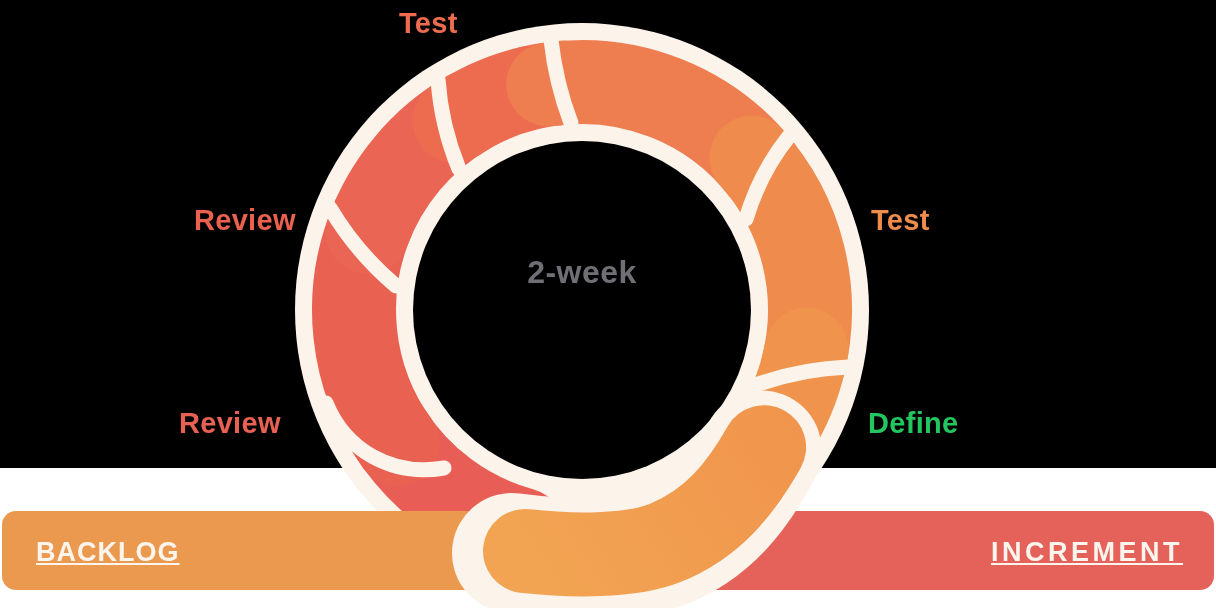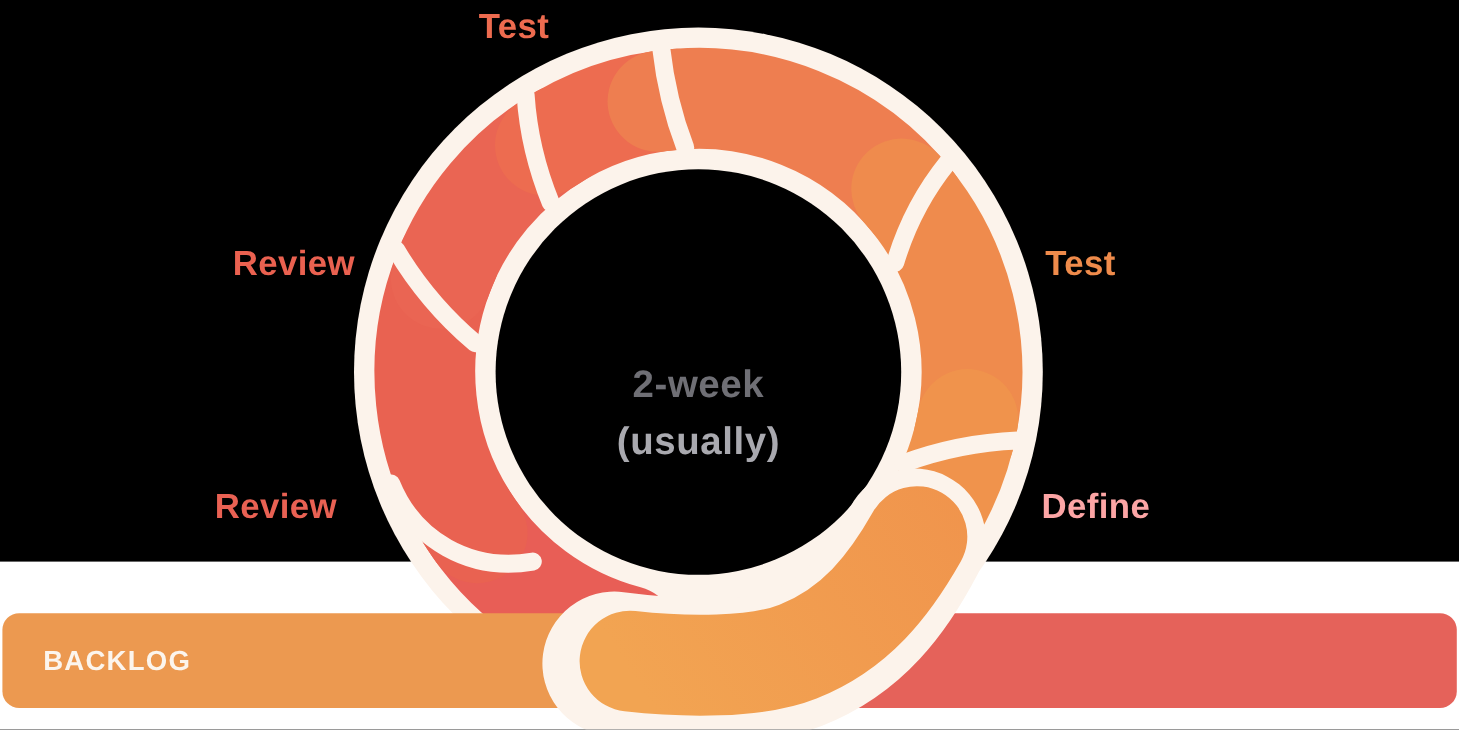--- a/index.html
+++ b/index.html
@@ -12,25 +12,25 @@
     background: #000;
   }
   #diagram-svg { position: absolute; left: 0; top: 0; }
   .stage-label {
     position: absolute; font-weight: 700; font-size: 29px;
     line-height: 1; letter-spacing: 0.3px; white-space: nowrap;
   }
   .center-text {
     position: absolute; left: 432px; top: 249px; width: 300px;
     text-align: center; font-weight: 700; font-size: 32px;
-    line-height: 47px; letter-spacing: 0.5px; margin-top: 48px;
+    line-height: 47px; letter-spacing: 0.5px;
   }
   .bar-label {
-    position: absolute; top: 539px; font-weight: 700; font-size: 23px;
-    line-height: 1; white-space: nowrap;
+    position: absolute; top: 539px; font-weight: 700; font-size: 27px;
+    line-height: 1; white-space: nowrap; text-decoration: underline;
   }
   #backlog-label { left: 36px; letter-spacing: 1px; }
   #increment-label { right: 33px; letter-spacing: 3.5px; }
 </style>
 </head>
 <body>
 
 <div id="stage" style="background-color: rgb(0, 0, 0);">
 
   <svg id="diagram-svg" width="1216" height="608" viewBox="0 0 1216 608">
@@ -70,24 +70,24 @@
     </g>
 
     <rect x="2" y="511" width="1212" height="79" rx="14" fill="url(#barGrad)"></rect>
 
     <path d="M761.7,450.4 C740,492 712,530 663,549 C628,562 566,560 512,553" fill="none" stroke-width="120" stroke-linecap="round" stroke="#FCF3EB"></path>
     <path d="M764.1,447.2 C741,488 713,524 665,543 C630,557 570,556 525,551" fill="none" stroke="url(#sweepGrad)" stroke-width="84" stroke-linecap="round"></path>
   </svg>
 
   <div class="stage-label" style="left: 399px; top: 9px; color: rgb(237, 107, 79);">Test</div>
   <div class="stage-label" style="left: 871px; top: 206px; color: rgb(239, 139, 75);">Test</div>
-  <div class="stage-label" style="left: 868px; top: 409px; color: #fca5a5;">Define</div>
+  <div class="stage-label" style="left: 868px; top: 409px; color: #22c55e;">Define</div>
   <div class="stage-label" style="left: 194px; top: 206px; color: rgb(234, 97, 80);">Review</div>
   <div class="stage-label" style="left: 179px; top: 409px; color: rgb(233, 97, 83);">Review</div>
 
   <div class="center-text">
     <div style="color: rgb(111, 111, 117);">2-week</div>
-    <div style="color: rgb(169, 169, 175);">(usually)</div>
   </div>
 
   <div id="backlog-label" class="bar-label" style="color: rgb(252, 245, 237);">BACKLOG</div>
+  <div id="increment-label" class="bar-label" style="color: rgb(252, 245, 237);">INCREMENT</div>
 
 </div>
 
 </body></html>

